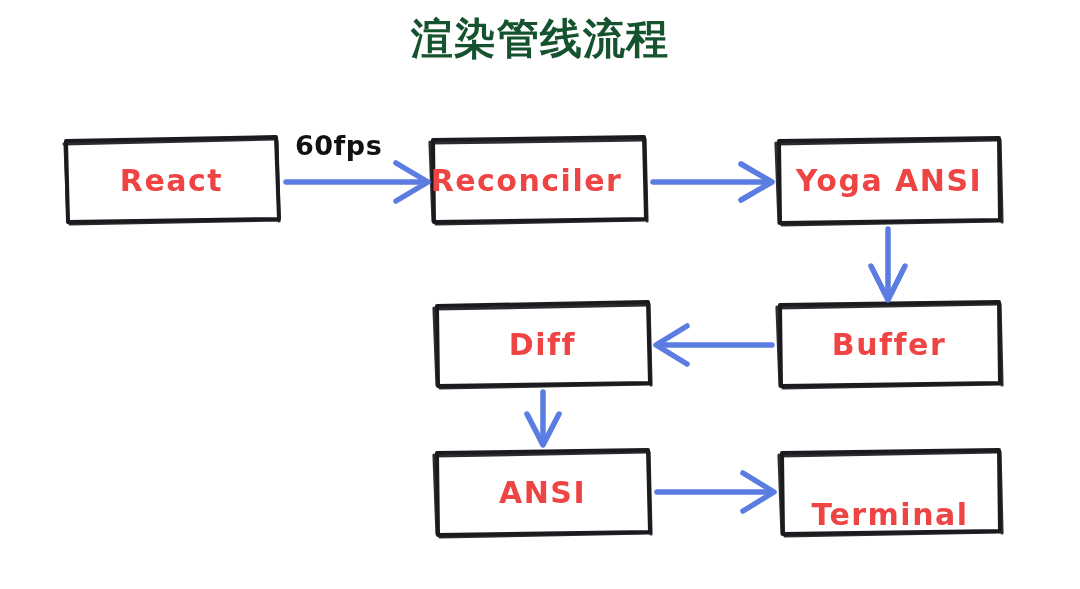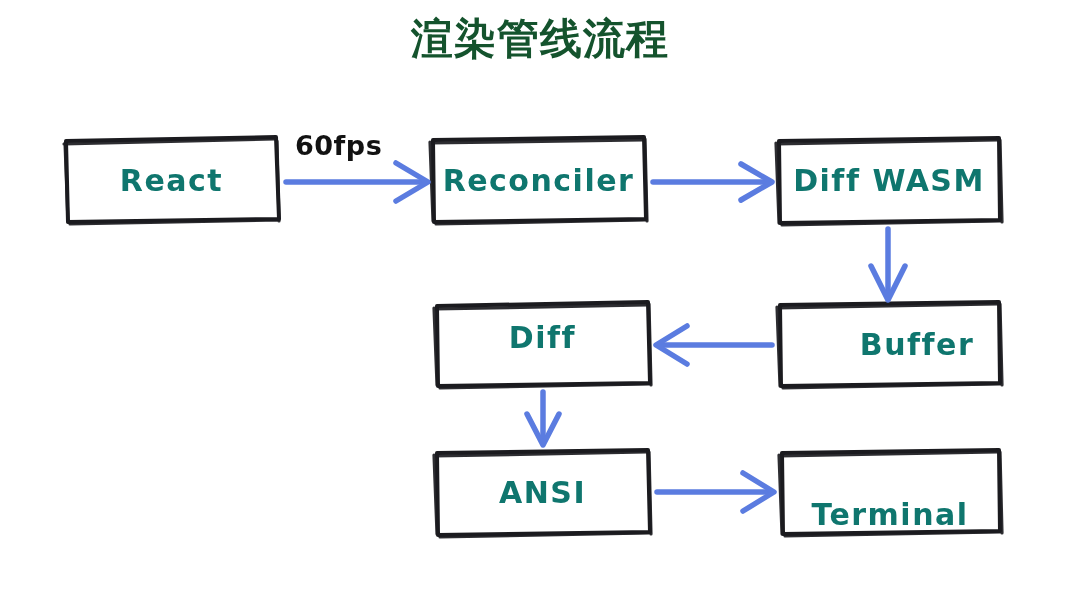--- a/index.html
+++ b/index.html
@@ -35,21 +35,21 @@
     line-height: 1.2;
   }
   .node-label {
     position: absolute;
     display: flex;
     align-items: center;
     justify-content: center;
     font-family: "DejaVu Sans", "Liberation Sans", sans-serif;
     font-size: 30px;
     font-weight: 600;
-    color: #0f766e;
+    color: #ef4444;
     letter-spacing: 1.5px;
     pointer-events: none;
     white-space: nowrap;
   }
   .node-label.slanted {
     border-radius: 24px;
   }
   .edge-label {
     position: absolute;
     font-family: "DejaVu Sans", "Liberation Sans", sans-serif;
@@ -129,25 +129,25 @@
     <path d="M657,492 L770,492" fill="none" stroke="#5b7ce0" stroke-width="5.5" stroke-linecap="round"></path>
     <path d="M743,473 L774,492 L743,511" fill="none" stroke="#5b7ce0" stroke-width="5.5" stroke-linecap="round" stroke-linejoin="round"></path>
   </g>
 
 </svg>
 
 <div class="diagram-title">渲染管线流程</div>
 
 <div class="node-label" style="left:65px; top:138px; width:213px; height:84px;">React</div>
 
-<div class="node-label" style="left:432px; top:138px; width:213px; height:84px;">Reconciler</div>
+<div class="node-label" style="left:420px; top:138px; width:213px; height:84px;">Reconciler</div>
 
-<div class="node-label" style="left:778px; top:138px; width:222px; height:84px;">Diff WASM</div>
+<div class="node-label" style="left:778px; top:138px; width:222px; height:84px;">Yoga ANSI</div>
 
-<div class="node-label" style="left:435px; top:296px; width:215px; height:82px;">Diff</div>
+<div class="node-label" style="left:435px; top:303px; width:215px; height:82px;">Diff</div>
 
-<div class="node-label" style="left:778px; top:303px; width:222px; height:82px;padding-left:28px;">Buffer</div>
+<div class="node-label" style="left:778px; top:303px; width:222px; height:82px;">Buffer</div>
 
 <div class="node-label slanted" style="left:435px; top:450px; width:215px; height:85px;">ANSI</div>
 
 <div class="node-label" style="left:780px; top:472px; width:220px; height:85px;">Terminal</div>
 
 <div class="edge-label" style="left:295px; top:130px;">60fps</div>
 
 </body></html>

